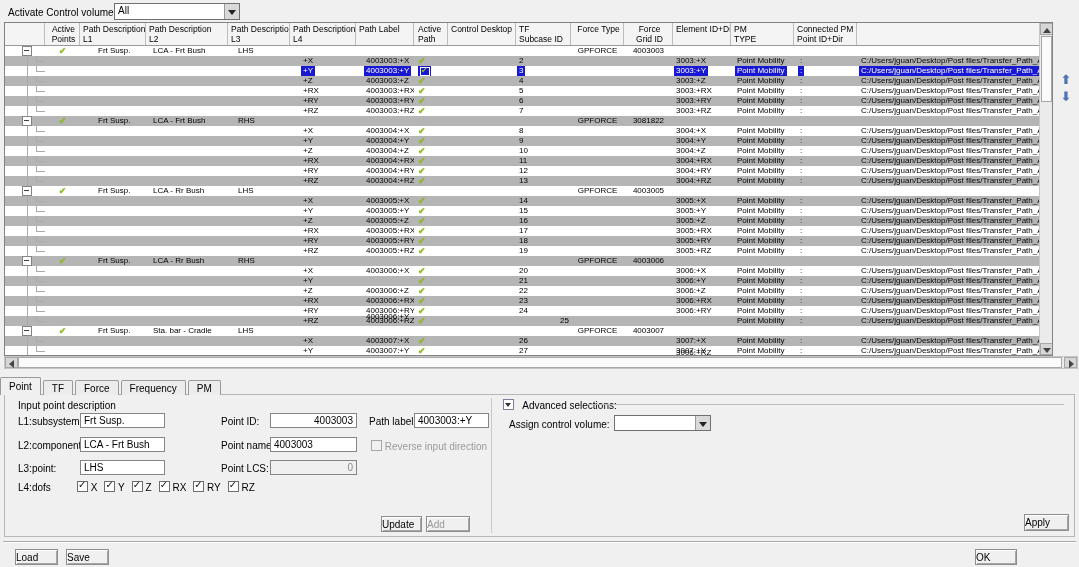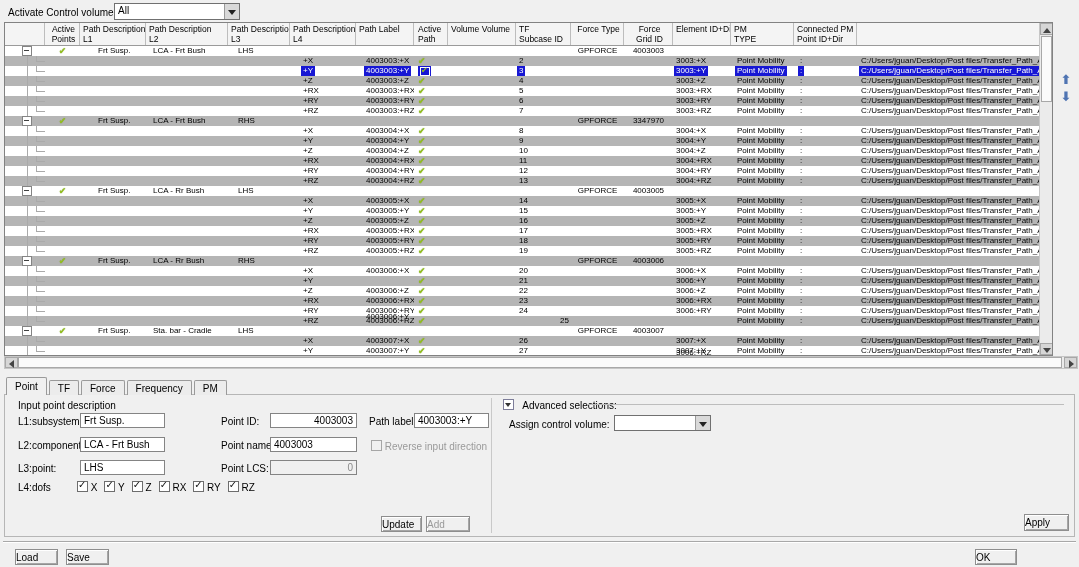--- a/index.html
+++ b/index.html
@@ -53,21 +53,21 @@
   .tri-l{position:absolute;left:3px;top:2px;border:4px solid transparent;border-right:5px solid #444;border-left:none}
   .tri-r{position:absolute;left:4px;top:2px;border:4px solid transparent;border-left:5px solid #444;border-right:none}
   .hscroll{position:absolute;left:4px;top:356px;width:1074px;height:13px;background:#ebebeb;border:1px solid #c6c6c6;box-sizing:border-box}
   .hs-l{left:0;top:0;width:13px;height:11px}
   .hs-r{right:0;top:0;width:13px;height:11px}
   .hs-th{position:absolute;left:13px;top:0;right:15px;height:11px;background:#fafafa;border:1px solid #a8a8a8;box-sizing:border-box}
   .move{position:absolute;left:1056px;width:20px;height:16px;color:var(--arrow);
         font-family:"DejaVu Sans",sans-serif;font-size:13px;font-weight:bold;text-align:center;line-height:16px;cursor:pointer}
   #mv-up{top:72px}#mv-dn{top:89px}
   
-  .tabs{position:absolute;left:6px;top:379px;height:16px;z-index:3}
+  .tabs{position:absolute;left:0;top:379px;height:16px;z-index:3}
   .tab{display:inline-block;height:15px;line-height:15px;padding:0 8px;margin-right:2px;
        background:#ececec;border:1px solid #9a9a9a;border-bottom:none;border-radius:2px 2px 0 0;
        box-sizing:border-box;vertical-align:bottom;cursor:pointer}
   .tab.active{height:18px;line-height:17px;margin-top:-2px;background:#f0f0f0;position:relative;z-index:4}
   .page{position:absolute;left:4px;top:394px;width:1071px;height:143px;border:1px solid #b6b6b6;
         background:#f0f0f0;box-sizing:border-box;z-index:2}
   .lbl{position:absolute;white-space:nowrap}
   .lbl.dis{color:#9a9a9a}
   .tbx{position:absolute;background:#fff;border:1px solid #848484;box-sizing:border-box;height:15px;
        font-family:"Liberation Sans",sans-serif;font-size:10px;padding:0 3px;color:#000}
@@ -101,21 +101,21 @@
   <div class="grid-inner">
     <div class="hdr" id="grid-hdr">
         <div class="hdr-cell c-tree" style="width: 40px;"></div>
         <div class="hdr-cell c-active_points" style="width: 35px;">Active<br>Points</div>
         <div class="hdr-cell c-l1" style="width: 66px;">Path Description<br>L1</div>
         <div class="hdr-cell c-l2" style="width: 82px;">Path Description<br>L2</div>
         <div class="hdr-cell c-l3" style="width: 62px;">Path Description<br>L3</div>
         <div class="hdr-cell c-l4" style="width: 66px;">Path Description<br>L4</div>
         <div class="hdr-cell c-path_label" style="width: 58px;">Path Label</div>
         <div class="hdr-cell c-active_path" style="width: 34px;">Active<br>Path</div>
-        <div class="hdr-cell c-control_volume" style="width: 68px;">Volume Volume</div>
+        <div class="hdr-cell c-control_volume" style="width: 68px;">Control Desktop</div>
         <div class="hdr-cell c-tf" style="width: 55px;">TF<br>Subcase ID</div>
         <div class="hdr-cell c-force_type" style="width: 53px;">Force Type</div>
         <div class="hdr-cell c-force_grid" style="width: 49px;">Force<br>Grid ID</div>
         <div class="hdr-cell c-elem" style="width: 58px;">Element ID+Dir</div>
         <div class="hdr-cell c-pm_type" style="width: 63px;">PM<br>TYPE</div>
         <div class="hdr-cell c-connected" style="width: 63px;">Connected PM<br>Point ID+Dir</div>
       </div>
     <div id="grid-body">
         <div class="row">
           <div class="cell c-tree" style="width: 40px;">
@@ -272,21 +272,21 @@
           <div class="cell c-active_points" style="width: 35px;"><span class="chk">✔</span></div>
           <div class="cell c-l1" style="width: 66px;"><span class="ct">Frt Susp.</span></div>
           <div class="cell c-l2" style="width: 82px;"><span class="ct">LCA - Frt Bush</span></div>
           <div class="cell c-l3" style="width: 62px;"><span class="ct">RHS</span></div>
           <div class="cell c-l4" style="width: 66px;"></div>
           <div class="cell c-path_label" style="width: 58px;"></div>
           <div class="cell c-active_path" style="width: 34px;"></div>
           <div class="cell c-control_volume" style="width: 68px;"></div>
           <div class="cell c-tf" style="width: 55px;"></div>
           <div class="cell c-force_type" style="width: 53px;"><span class="ct">GPFORCE</span></div>
-          <div class="cell c-force_grid" style="width: 49px;"><span class="ct">3347970</span></div>
+          <div class="cell c-force_grid" style="width: 49px;"><span class="ct">3081822</span></div>
           <div class="cell c-elem" style="width: 58px;"></div>
           <div class="cell c-pm_type" style="width: 63px;"></div>
           <div class="cell c-connected" style="width: 63px;"></div>
           <div class="cell c-file_path" style="width: 182px;"></div>
         </div>
         <div class="row">
           <div class="cell c-tree" style="width: 40px;">
             <span class="trunk"></span>
             <span class="branch"></span>
           </div>

